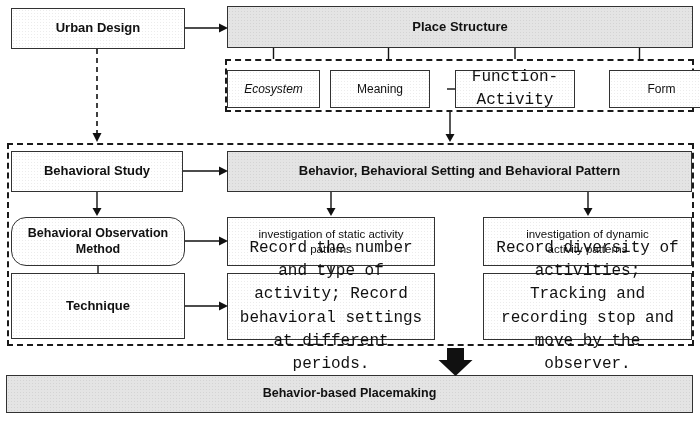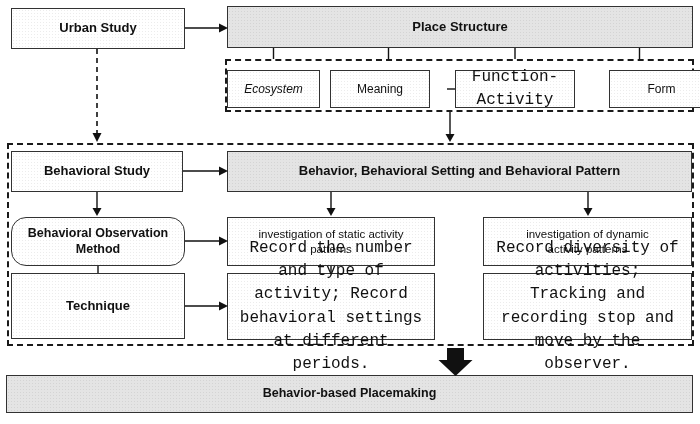--- a/index.html
+++ b/index.html
@@ -64,21 +64,21 @@
 </style>
 </head>
 <body>
 
 <div class="canvas">
 
   <div class="dashed-container" style="left:225px; top:59px; width:469px; height:53px;"></div>
   <div class="dashed-container" style="left:7px; top:143px; width:687px; height:203px;"></div>
 
   <div class="box bold fs13" style="left:11px; top:8px; width:174px; height:41px;">
-    <span>Urban Study</span>
+    <span>Urban Design</span>
   </div>
   <div class="box gray bold fs13" style="left:227px; top:6px; width:466px; height:42px;">
     <span>Place Structure</span>
   </div>
 
   <div class="box fs12" style="left:227px; top:70px; width:93px; height:38px;font-style:italic;">
     <span>Ecosystem</span>
   </div>
   <div class="box fs12" style="left:330px; top:70px; width:100px; height:38px;">
     <span>Meaning</span>

